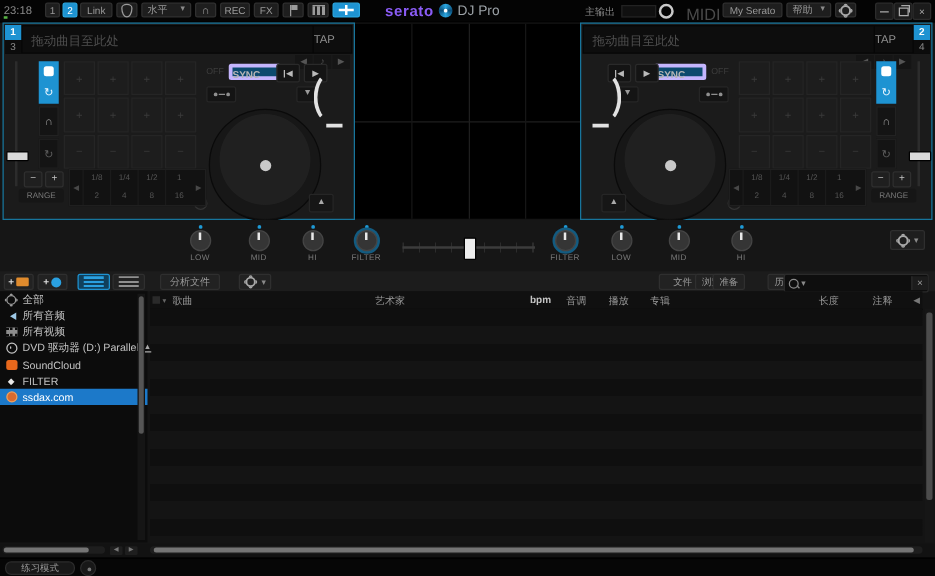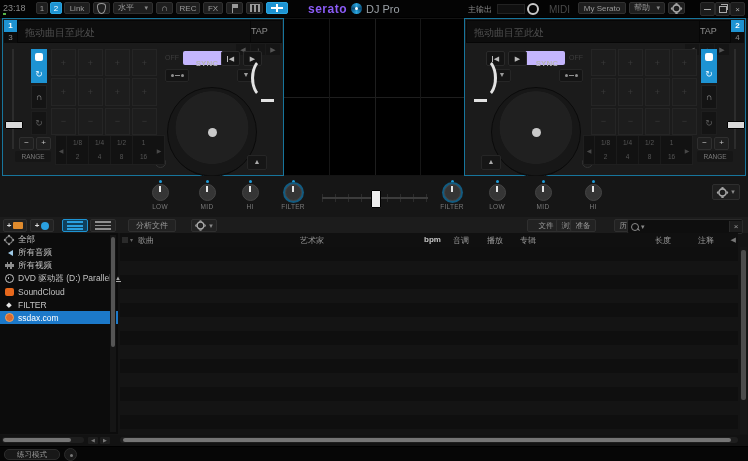--- a/index.html
+++ b/index.html
@@ -14,21 +14,21 @@
   .tbtn.active{background:#1e93d2;border-color:#2aa6e0;color:#fff}
   .caret{font-size:7px;color:#8a8a8a}
   .logo{position:absolute;left:308px;top:2px;height:13px;display:flex;align-items:center;gap:4px}
   .logo .serato{font-size:12px;font-weight:bold;color:#8b5cf6;letter-spacing:.5px}
   .logo .spiral{width:11px;height:11px;border-radius:50%;background:conic-gradient(#2aa6e0,#0a4e79,#2aa6e0,#0a4e79,#2aa6e0);position:relative}
   .logo .spiral::after{content:"";position:absolute;left:4px;top:4px;width:3px;height:3px;border-radius:50%;background:#fff}
   .logo .djpro{font-size:11px;color:#9ba1a6}
   .masterlabel{position:absolute;left:468px;top:4px;font-size:8px;color:#8a8a8a}
   .meter{position:absolute;left:497px;top:4px;width:26px;height:8px;background:#101010;border:1px solid #222}
   .oicon{position:absolute;left:527px;top:3px;width:8px;height:8px;border:2.5px solid #c9c9c9;border-radius:50%}
-  .midi{position:absolute;left:549px;top:4px;font-size:10px;color:#4a4a4a}
+  .midi{position:absolute;left:549px;top:4px;font-size:13px;color:#4a4a4a}
   .winbtn{position:absolute;top:2px;width:13px;height:12px;background:#1b1b1b;border:1px solid #2c2c2c;border-radius:2px;
           display:flex;align-items:center;justify-content:center;color:#aaa;font-size:8px}
   .minline{width:7px;height:1px;background:#aaa}
   .restsq{position:relative;width:6px;height:5px;border:1px solid #aaa}
   .restsq::before{content:"";position:absolute;left:1px;top:-3px;width:6px;height:5px;border-top:1px solid #aaa;border-right:1px solid #aaa}
   .shield{width:7px;height:9px;border:1px solid #9a9a9a;border-radius:50% 50% 50% 50%/30% 30% 65% 65%}
   .hp{font-size:9px;color:#9a9a9a;line-height:8px}
   .flagicon{position:relative;width:8px;height:9px}
   .flagicon::before{content:"";position:absolute;left:1px;top:0;width:1px;height:9px;background:#9a9a9a}
   .flagicon::after{content:"";position:absolute;left:2px;top:0;width:5px;height:4px;background:#9a9a9a}
@@ -57,22 +57,22 @@
   .cuedot{width:8px;height:8px;border-radius:2px;background:#fff}
   .cuecol .loopg{color:#eaf6ff;font-size:9px;line-height:9px}
   .hpcell{position:absolute;top:66px;width:16px;height:24px;background:#141414;border:1px solid #222;box-sizing:border-box;
           color:#999;font-size:9px;text-align:center;line-height:22px}
   .loopcell{position:absolute;top:92px;width:16px;height:24px;background:#141414;border:1px solid #1e1e1e;box-sizing:border-box;
           color:#5c5c5c;font-size:9px;text-align:center;line-height:22px}
   .pads{position:absolute;top:30px;width:106px;height:86px;display:grid;grid-template-columns:repeat(4,1fr);grid-template-rows:repeat(3,1fr);gap:2px}
   .pad{background:#1d1d1d;border:1px solid #252525;color:#3a3a3a;font-size:9px;display:flex;align-items:center;justify-content:center}
   .syncrow{position:absolute;top:32px;height:13px;display:flex;align-items:center;gap:4px}
   .offlbl{font-size:7px;color:#3d3d3d}
-  .syncbtn{width:42px;height:13px;background:#4c1d95;border:7px solid #c4b5fd;border-radius:2px;color:#b5b5b5;
-           font-size:8px;font-weight:bold;text-align:right;line-height:12px;box-sizing:border-box}
+  .syncbtn{width:42px;height:13px;background:#0c4a6e;border:3px solid #c4b5fd;border-radius:2px;color:#b5b5b5;
+           font-size:8px;font-weight:bold;text-align:left;line-height:12px;box-sizing:border-box}
   .transport{position:absolute;top:32px;display:flex;gap:3px}
   .tpbtn{width:17px;height:13px;background:#141414;border:1px solid #2a2a2a;border-radius:2px;color:#b9b9b9;font-size:7px;
          display:flex;align-items:center;justify-content:center;gap:1px}
   .tpbtn .bar{width:1px;height:6px;background:#b9b9b9}
   .loopio{position:absolute;top:50px;width:22px;height:11px;background:#141414;border:1px solid #262626;border-radius:2px;display:flex;align-items:center;justify-content:center;gap:1px}
   .loopio i{width:3px;height:3px;border-radius:50%;background:#8f8f8f}
   .loopio b{width:5px;height:1px;background:#8f8f8f}
   .funnel{position:absolute;top:50px;width:16px;height:11px;background:#141414;border:1px solid #262626;border-radius:2px;
           color:#9a9a9a;font-size:7px;text-align:center;line-height:10px}
   .jog{position:absolute;top:68px;width:88px;height:88px;border-radius:50%;

